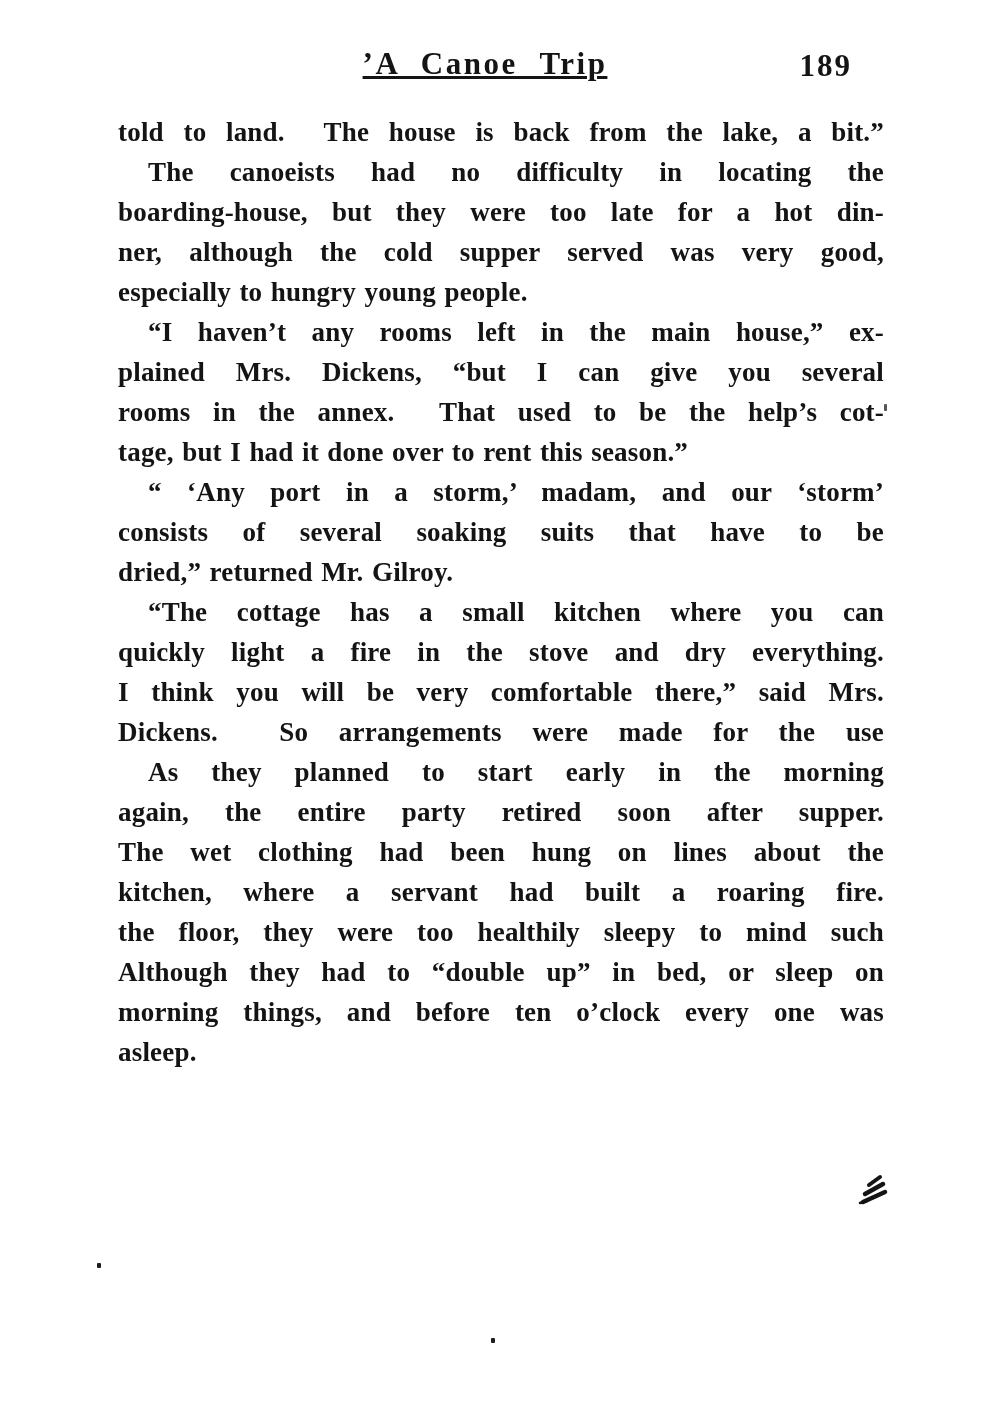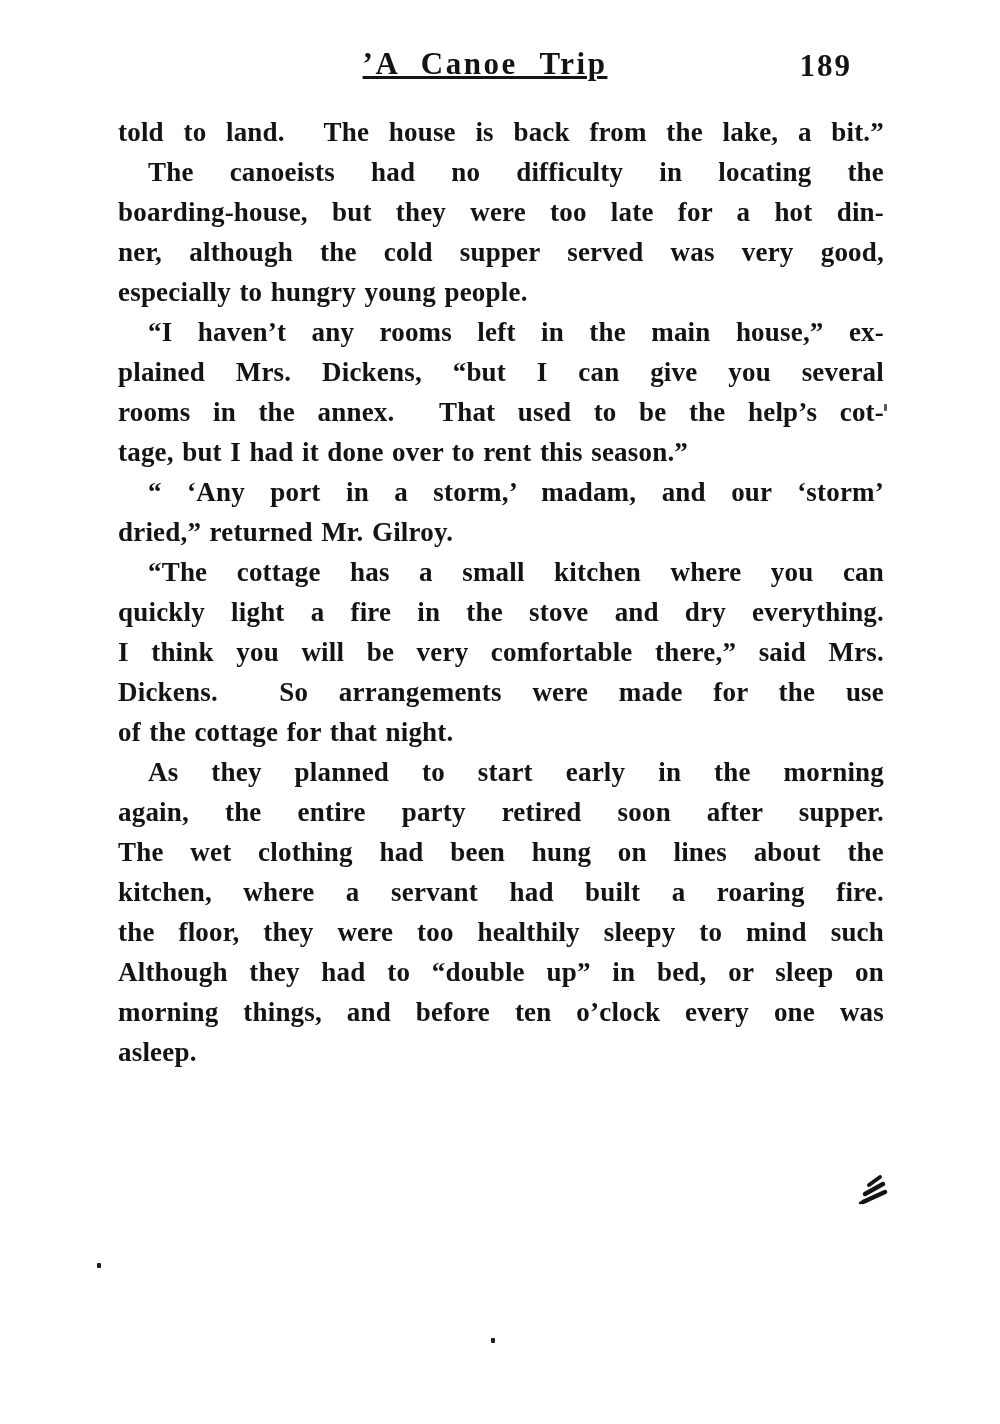--- a/index.html
+++ b/index.html
@@ -65,29 +65,29 @@
 
     <div>
       <div class="line j ind">“I haven’t any rooms left in the main house,” ex-</div>
       <div class="line j">plained Mrs. Dickens, “but I can give you several</div>
       <div class="line j">rooms in the annex.&nbsp; That used to be the help’s cot-</div>
       <div class="line l">tage, but I had it done over to rent this season.”</div>
     </div>
 
     <div>
       <div class="line j ind">“ ‘Any port in a storm,’ madam, and our ‘storm’</div>
+      <div class="line j">consists of several soaking suits that have to be</div>
       <div class="line l">dried,” returned Mr. Gilroy.</div>
     </div>
 
     <div>
       <div class="line j ind">“The cottage has a small kitchen where you can</div>
       <div class="line j">quickly light a fire in the stove and dry everything.</div>
       <div class="line j">I think you will be very comfortable there,” said Mrs.</div>
       <div class="line j">Dickens.&nbsp; So arrangements were made for the use</div>
-      <div class="line l">of the cottage for that night.</div>
     </div>
 
     <div>
       <div class="line j ind">As they planned to start early in the morning</div>
       <div class="line j">again, the entire party retired soon after supper.</div>
       <div class="line j">The wet clothing had been hung on lines about the</div>
       <div class="line j">kitchen, where a servant had built a roaring fire.</div>
       <div class="line j">the floor, they were too healthily sleepy to mind such</div>
       <div class="line j">Although they had to “double up” in bed, or sleep on</div>
       <div class="line j">morning things, and before ten o’clock every one was</div>

